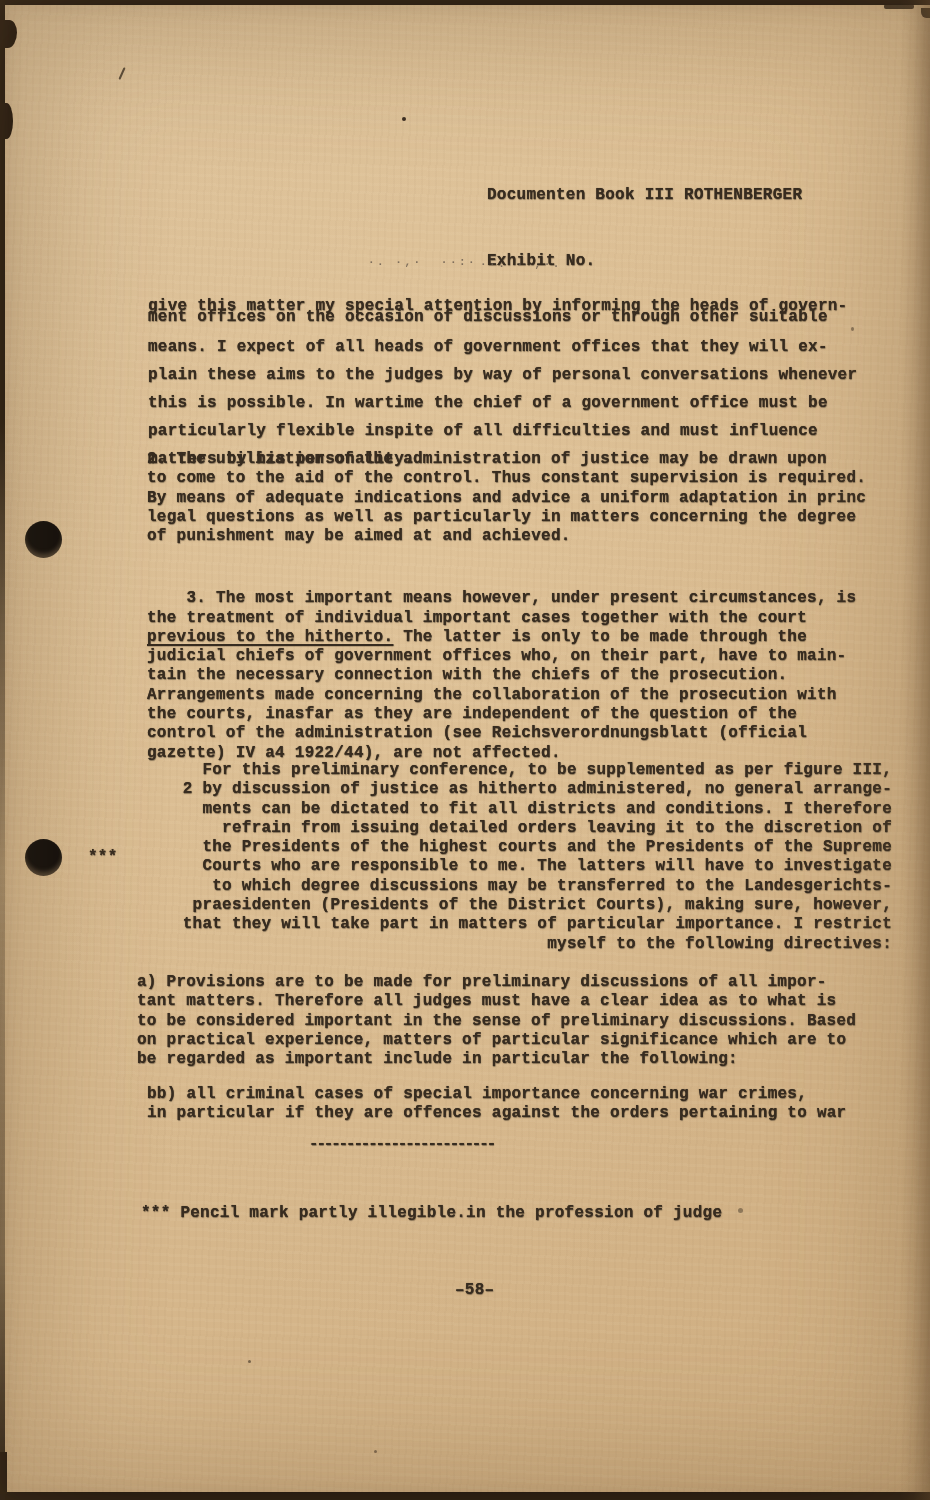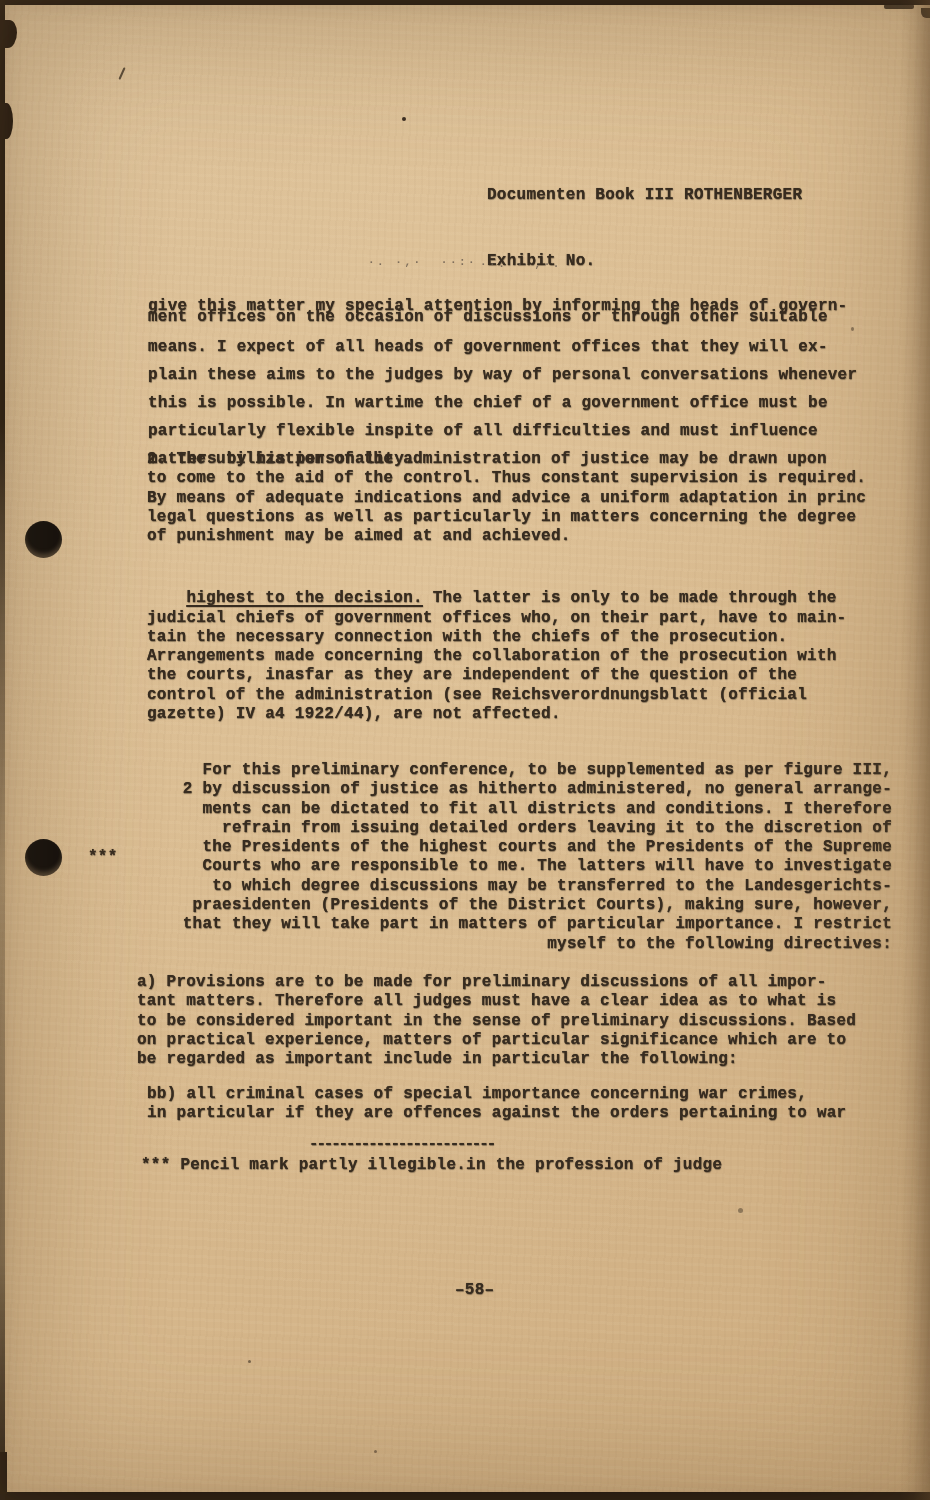--- a/index.html
+++ b/index.html
@@ -89,21 +89,23 @@
 particularly flexible inspite of all difficulties and must influence
 matters by his personality.</div>
 
   <div class="typed" style="left:147px; top:450px; width:740px;">2. The utilization of the administration of justice may be drawn upon
 to come to the aid of the control. Thus constant supervision is required.
 By means of adequate indications and advice a uniform adaptation in princ
 legal questions as well as particularly in matters concerning the degree
 of punishment may be aimed at and achieved.</div>
 
   <div class="typed" style="left:147px; top:570px; width:740px;">
-    <span class="underlined">highest to the decision.</span><span> The latter is only to be made through the
+    <span>3. The most important means however, under present circumstances, is
+the treatment of individual important cases together with the court
+</span><span class="underlined">previous to the hitherto.</span><span> The latter is only to be made through the
 judicial chiefs of government offices who, on their part, have to main-
 tain the necessary connection with the chiefs of the prosecution.
 Arrangements made concerning the collaboration of the prosecution with
 the courts, inasfar as they are independent of the question of the
 control of the administration (see Reichsverordnungsblatt (official
 gazette) IV a4 1922/44), are not affected.</span>
   </div>
 
   <div class="typed" style="left:88px; top:848px;">***</div>
 
@@ -121,21 +123,21 @@
   <div class="typed" style="left:137px; top:973px; width:745px;">a) Provisions are to be made for preliminary discussions of all impor-
 tant matters. Therefore all judges must have a clear idea as to what is
 to be considered important in the sense of preliminary discussions. Based
 on practical experience, matters of particular significance which are to
 be regarded as important include in particular the following:</div>
 
   <div class="typed" style="left:147px; top:1085px; width:745px;">bb) all criminal cases of special importance concerning war crimes,
 in particular if they are offences against the orders pertaining to war</div>
 
   <div class="typed" style="left:309px; top:1135px; letter-spacing:-2.2px;">-------------------------</div>
-  <div class="typed" style="left:141px; top:1156px; width:745px;">*** Pencil mark partly illegible.in the profession of judge</div>
+  <div class="typed" style="left:141px; top:1204px; width:745px;">*** Pencil mark partly illegible.in the profession of judge</div>
 
   <div class="typed" style="left:455px; top:1281px;">–58–</div>
 
   <div class="hole hole1"></div>
   <div class="hole hole2"></div>
 
   <div class="edge-top"></div>
   <div class="edge-bottom"></div>
   <div class="edge-left"></div>
   <div class="corner-blob-a"></div>

